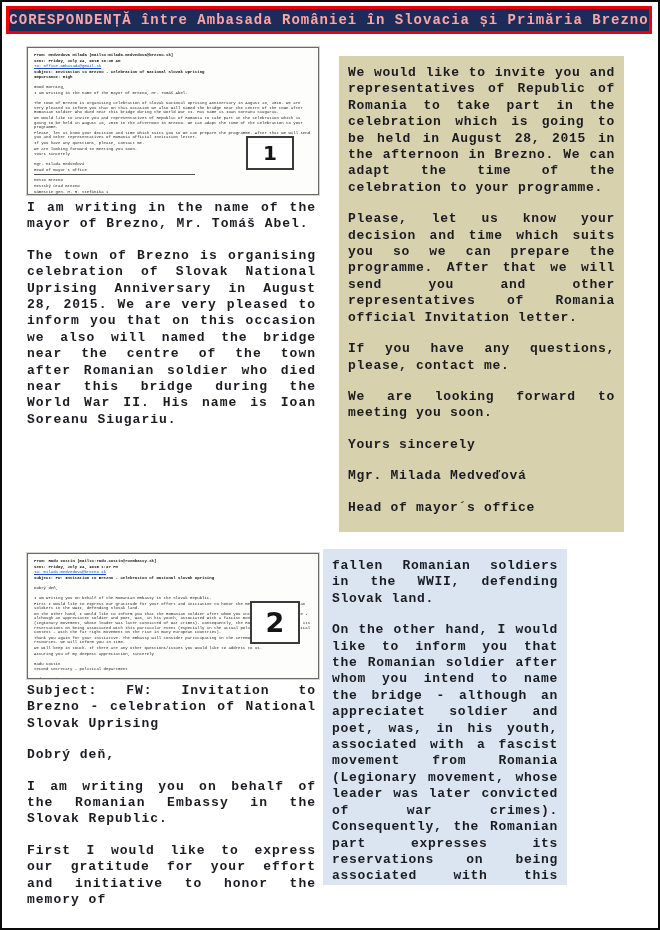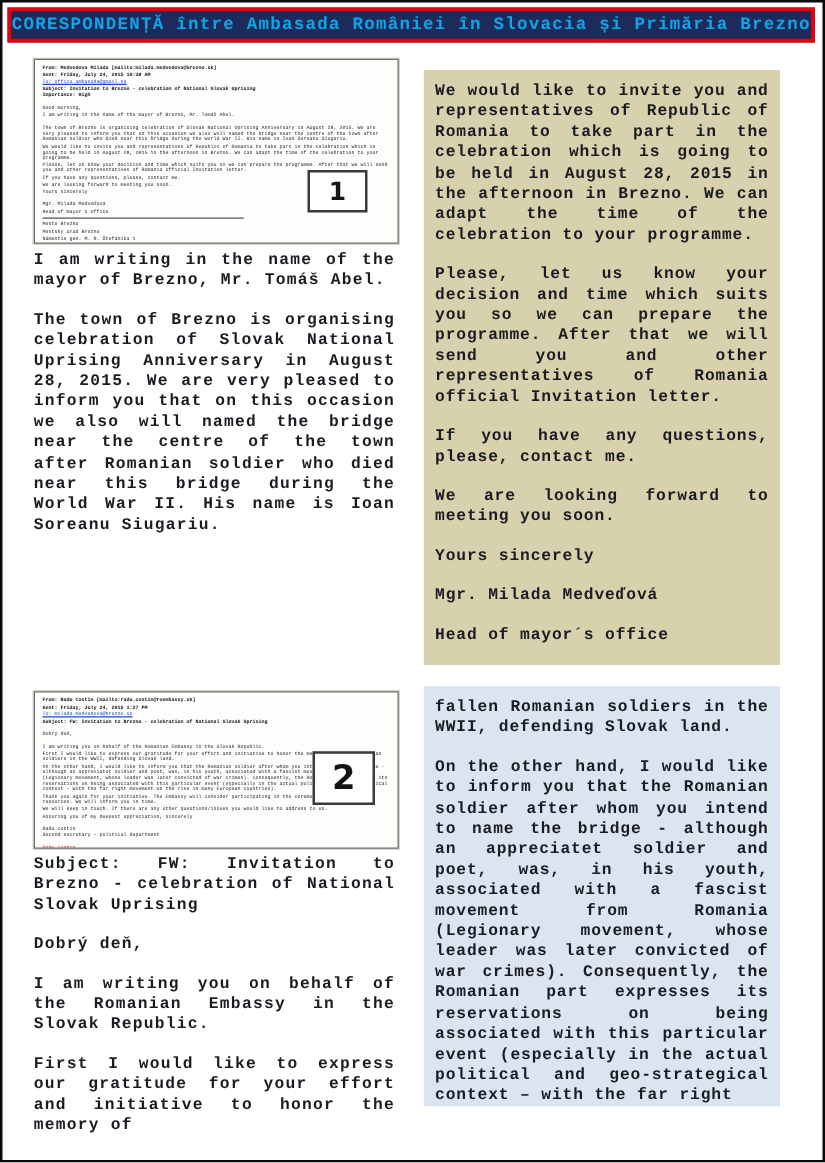--- a/index.html
+++ b/index.html
@@ -6,34 +6,34 @@
   .page{
     position:relative;width:660px;height:930px;box-sizing:border-box;
     background:#ffffff;border:2px solid #0a0a0a;overflow:hidden;
     font-family:"Liberation Mono","DejaVu Sans Mono",monospace;
   }
   
   .title-bar{
     position:absolute;left:4px;top:4px;width:646px;height:28px;box-sizing:border-box;
     background:var(--navy,#1d2b5a);border:3px solid var(--red,#e8000c);
     display:flex;align-items:center;justify-content:center;
-    color:#0ea5e9;font-weight:700;font-size:14px;letter-spacing:1px;white-space:nowrap;
+    color:#fca5a5;font-weight:700;font-size:14px;letter-spacing:1px;white-space:nowrap;
   }
   
   .txt p{
     margin:0 0 15px 0;font-size:13px;line-height:16.4px;letter-spacing:1px;
     font-weight:700;color:#1b1b22;text-align:justify;white-space:pre-wrap;
   }
   .txt p:last-child{margin-bottom:0;}
   .q1{position:absolute;left:25px;top:198px;width:289px;}
   .q3{position:absolute;left:25px;top:681px;width:289px;}
   .box{position:absolute;box-sizing:border-box;padding:9px 9px;overflow:hidden;}
   .box .txt p{letter-spacing:.7px;}
   .tan{left:337px;top:54px;width:285px;height:476px;background:var(--tan,#d8d1ad);}
-  .blue{left:337px;top:547px;width:285px;height:336px;background:var(--blue,#dbe5f1);font-family:Liberation Mono, monospace;}
+  .blue{left:321px;top:547px;width:244px;height:336px;background:var(--blue,#dbe5f1);font-family:Liberation Mono, monospace;}
   
   .thumb{
     position:absolute;box-sizing:border-box;background:#fdfdfb;
     border:1px solid #6a6a66;box-shadow:0 0 0 1px #d7d5cd;overflow:hidden;padding:5px 6px;
   }
   .t1{left:25px;top:45px;width:292px;height:148px;}
   .t2{left:25px;top:551px;width:292px;height:126px;}
   .ln{font-size:4px;line-height:4.6px;margin-bottom:1px;color:#26262a;letter-spacing:0;
       white-space:normal;word-break:break-word;}
   .ln.h{font-weight:700;color:#111;}

